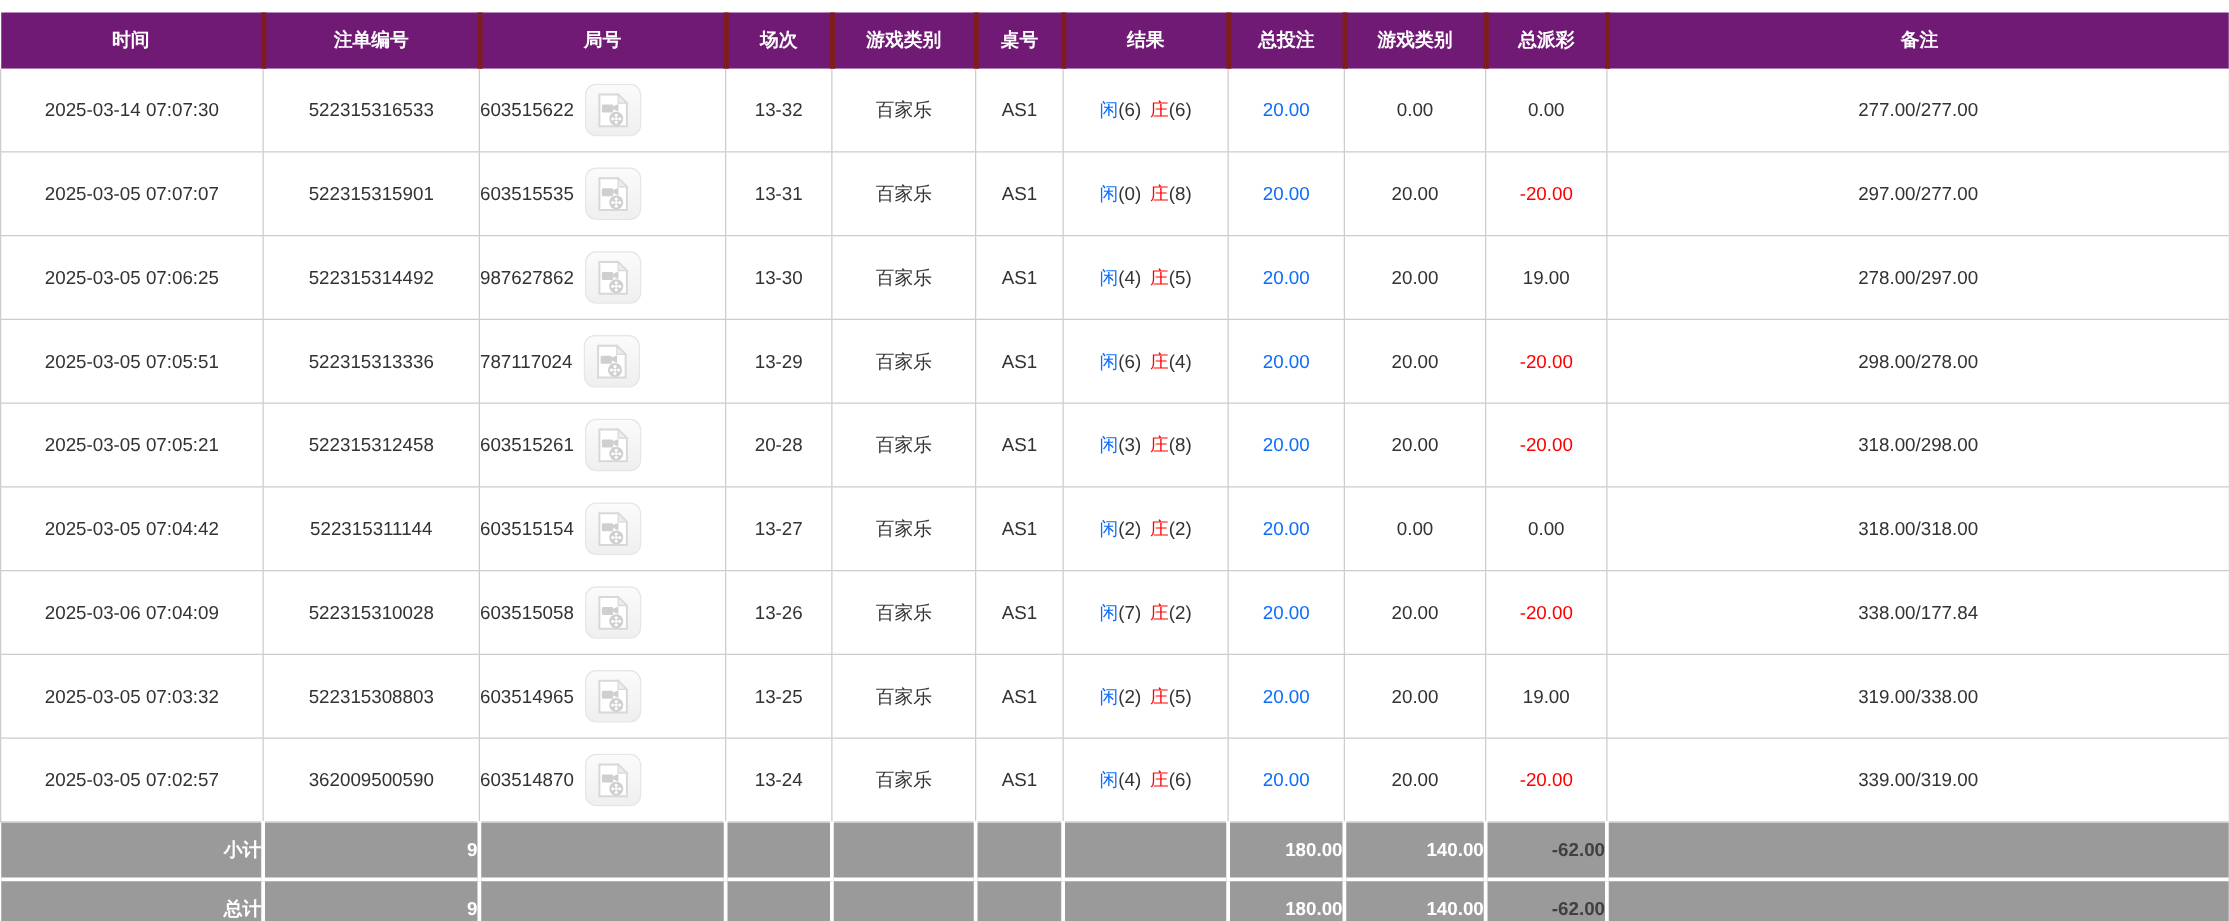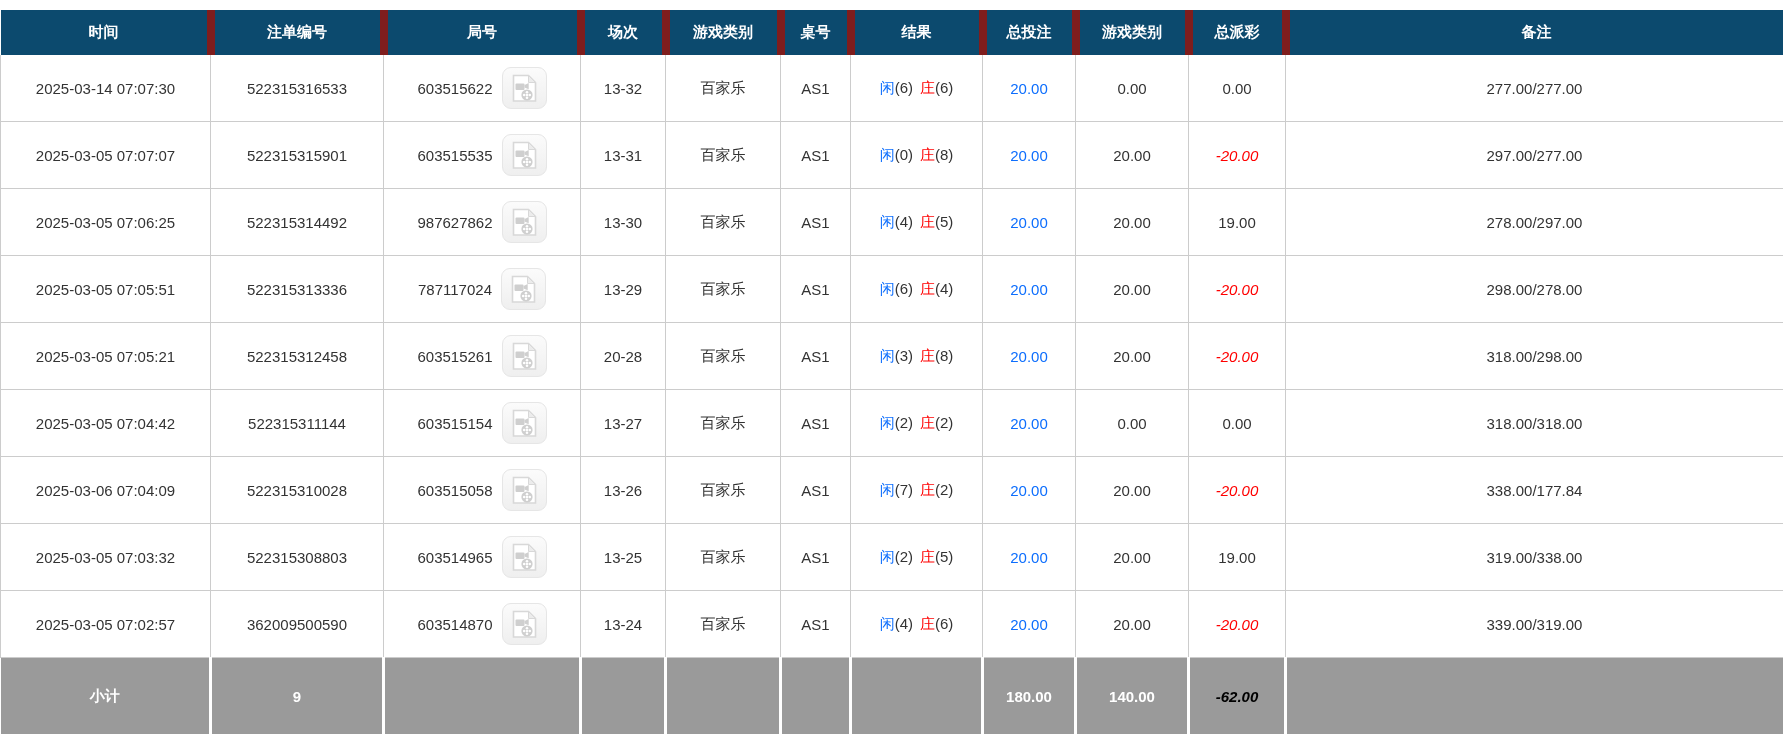--- a/index.html
+++ b/index.html
@@ -14,52 +14,51 @@
   .wrap { padding-top: 10px; }
 
   table.records {
     border-collapse: collapse;
     table-layout: fixed;
     width: 1783px;
   }
 
   
   thead th {
-    background: #0c4a6e;
+    background: #701a75;
     color: #ffffff;
     font-weight: bold;
     font-size: 15px;
     height: 45px;
     text-align: center;
     padding: 0;
   }
-  thead th + th { border-left: 8px solid #7f1d1d; }
+  thead th + th { border-left: 4px solid #7f1d1d; }
 
   
   tbody td {
     border: 1px solid #cccccc;
     height: 66px;
     text-align: center;
     vertical-align: middle;
     font-size: 15px;
     color: #333333;
     padding: 0;
     background: #ffffff;
   }
   tbody tr:first-child td { border-top: none; }
 
   .blue-link { color: #0d6efd; cursor: pointer; }
   .player-label { color: #0d6efd; }
   .banker-label { color: #ff0000; margin-left: 7px; }
-  .num-payout.neg { color: #ff0000; font-style: italic; }
+  .num-payout.neg { color: #ff0000; }
 
   .round-wrap {
     display: flex;
     align-items: center;
-    justify-content: center;
     gap: 9px;
   }
   .video-btn {
     width: 45px;
     height: 42px;
     border: 1px solid #e6e6e6;
     border-radius: 9px;
     background: linear-gradient(#fbfbfb, #efefef);
     display: inline-flex;
     align-items: center;
@@ -68,28 +67,28 @@
     padding: 0;
   }
 
   
   tfoot td {
     background: #9a9a9a;
     color: #ffffff;
     font-weight: bold;
     font-size: 15px;
     height: 44px;
-    text-align: center;
+    text-align: right;
     vertical-align: middle;
-    padding: 16px;
+    padding: 0;
     border: none;
   }
   tfoot td + td { border-left: 3px solid #ffffff; }
   tfoot tr.total-row td { border-top: 3px solid #ffffff; }
-  tfoot td.num-payout.neg { color: #000000; }
+  tfoot td.num-payout.neg { color: #404040; }
 </style>
 </head>
 <body>
 
 <div class="wrap">
   <table class="records">
     <colgroup>
       <col style="width:210px">
         <col style="width:173px">
         <col style="width:197px">

